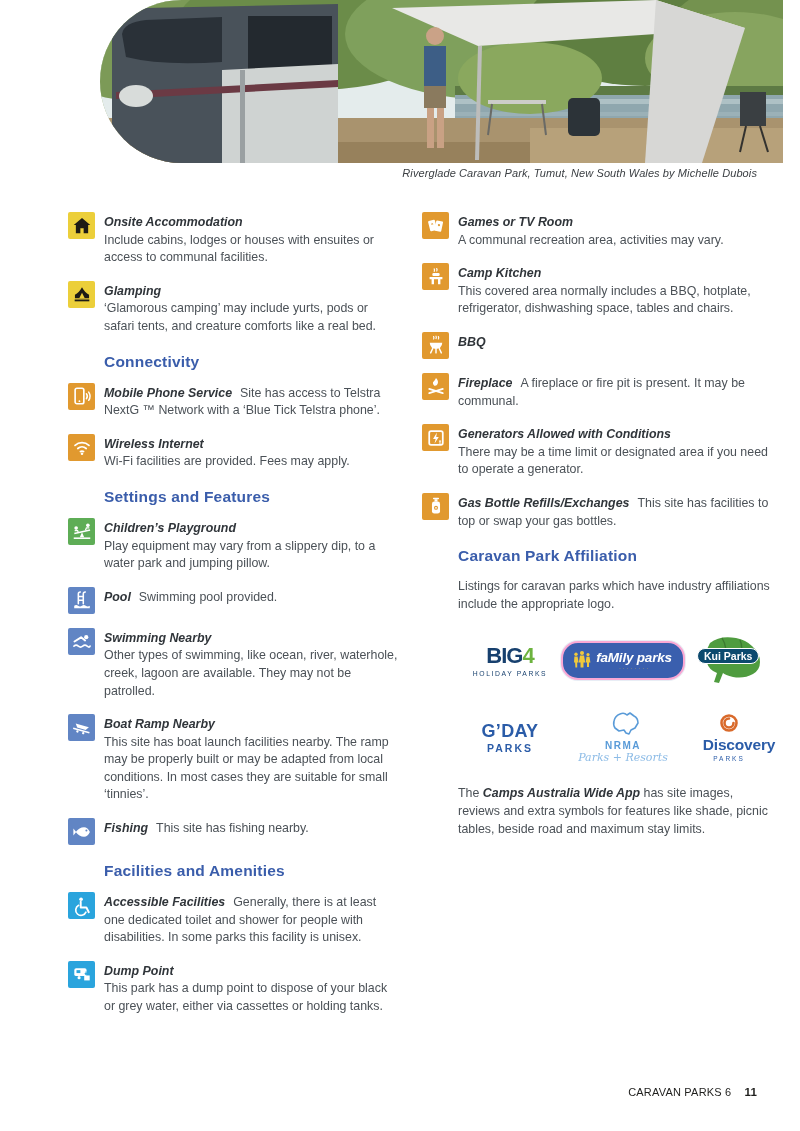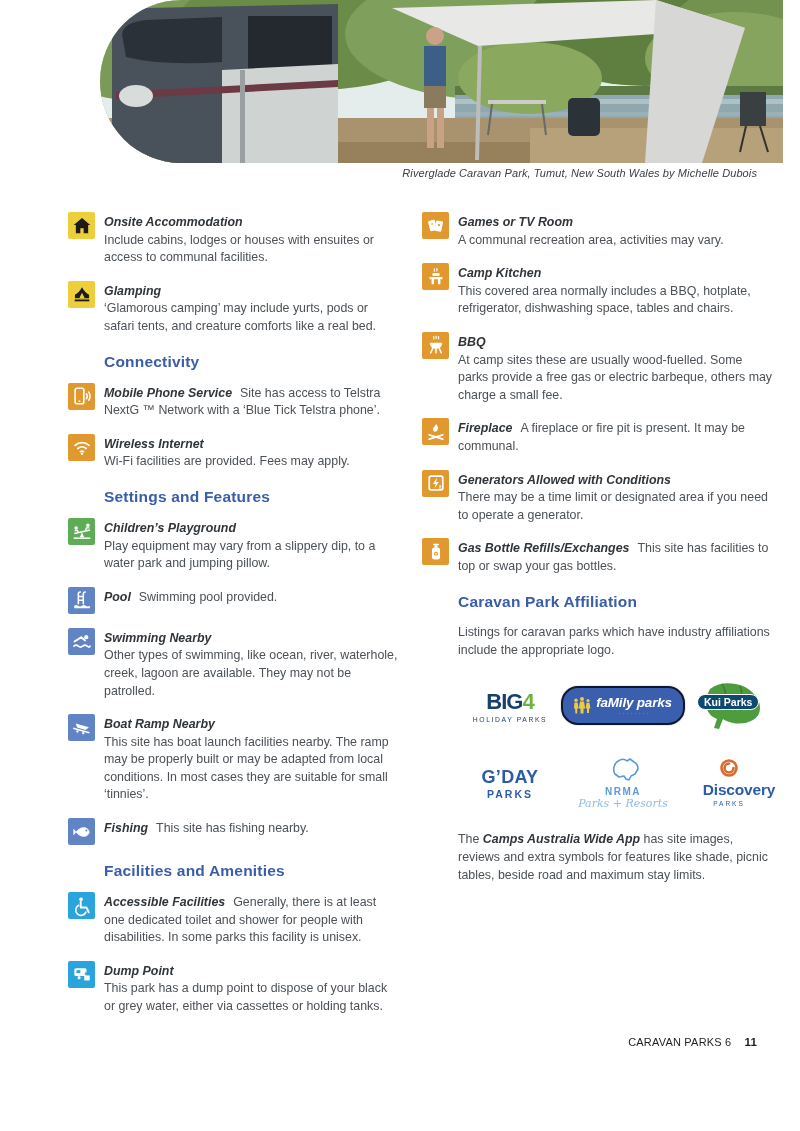--- a/index.html
+++ b/index.html
@@ -31,38 +31,38 @@
   .para .emph{font-weight:bold;font-style:italic;color:#30353a;}
 
   
   .logo-grid{margin:22px 0 20px 36px;display:grid;grid-template-columns:104px 122px 90px;
              row-gap:26px;align-items:center;justify-items:center;}
   .lg{text-align:center;}
   .lg-big4 .b1{font-size:22px;font-weight:bold;color:#17406e;letter-spacing:-1px;margin-top:18px;}
   .lg-big4 .b2{font-size:22px;font-weight:bold;color:#6db33f;letter-spacing:-1px;}
   .lg-big4 .sub{font-size:6.8px;letter-spacing:1.6px;color:#17406e;text-align:left;margin-top:1px;}
   .lg-family{background:#3a5fae;border-radius:17px;padding:5px 11px 7px 9px;display:flex;
-             align-items:center;gap:4px;border:2px solid #0f172a;box-shadow:0 0 0 1px #e8edf5;}
+             align-items:center;gap:4px;border:2px solid #f9a8d4;box-shadow:0 0 0 1px #e8edf5;}
   .lg-family .fp-txt{color:#fff;font-weight:bold;font-style:italic;font-size:13.5px;letter-spacing:-0.2px;white-space:nowrap;}
   .lg-family .fp-sub{display:block;color:#f0c93c;font-size:4.5px;letter-spacing:0.6px;text-align:center;}
   .lg-kui{position:relative;width:66px;height:50px;}
   .lg-kui svg{position:absolute;left:0;top:0;}
   .kui-pill{position:absolute;top:13px;left:1px;background:#0c4a6e;color:#fff;font-weight:bold;
             font-size:10.5px;padding:1px 6px;border-radius:9px;border:1.5px solid #fff;white-space:nowrap;}
   .lg-gday{color:#2b5ca8;}
   .lg-gday .gd1{font-size:18px;font-weight:bold;letter-spacing:0.3px;}
   .lg-gday .gd2{font-size:10.5px;font-weight:bold;letter-spacing:2px;}
   .lg-nrma{color:#5a9bd8;}
   .lg-nrma .nr1{font-size:10px;font-weight:bold;letter-spacing:1.5px;color:#5a9bd8;margin-top:1px;}
   .lg-nrma .nr2{font-size:11px;font-style:italic;color:#8cbbe6;font-family:"DejaVu Serif",serif;}
   .lg-disc .d1{font-size:15.5px;font-weight:bold;color:#2b5ca8;letter-spacing:-0.2px;margin-left:20px;}
   .lg-disc .d2{font-size:6.5px;letter-spacing:2px;color:#2b5ca8;margin-top:1px;}
 
   
-  .footer{position:absolute;top:1036px;right:26px;font-size:11px;color:#1f1f1d;letter-spacing:0.2px;}
+  .footer{position:absolute;top:1086px;right:26px;font-size:11px;color:#1f1f1d;letter-spacing:0.2px;}
   .footer .pagenum{font-weight:bold;margin-left:13px;font-size:11.5px;}
 </style>
 </head>
 <body>
 
 <div class="page">
 
   <div class="hero">
     <svg viewBox="0 0 700 163" preserveAspectRatio="none">
       <rect width="700" height="163" fill="#e4ecec"></rect>
@@ -285,21 +285,20 @@
       <div class="item">
         <span class="ic" style="background: rgb(225, 153, 47);">
           <svg viewBox="0 0 24 24">
             <path d="M9.4 2.8q.8 1.3 0 2.6M12 2.4q.8 1.3 0 2.6M14.6 2.8q.8 1.3 0 2.6" stroke="currentColor" stroke-width="1.3" fill="none" stroke-linecap="round"></path>
             <path d="M5.2 9.6h13.6a6.8 6.8 0 0 1-13.6 0Z" fill="currentColor"></path>
             <path d="M8.4 15.8 6.2 20.6M15.6 15.8l2.2 4.8M12 16.4v4.2" stroke="currentColor" stroke-width="1.6" stroke-linecap="round"></path>
           </svg>
         </span>
         <div class="content">
           <div class="ttl">BBQ</div>
-          <div>At camp sites these are usually wood-fuelled. Some parks provide a free gas or electric barbeque, others may charge a small fee.</div>
         </div>
       </div>
       <div class="item">
         <span class="ic" style="background: rgb(225, 153, 47);">
           <svg viewBox="0 0 24 24">
             <path d="M12 3.4q3.2 3.4 1.7 6.4a3 3 0 0 1-3.6 1.8A3.4 3.4 0 0 1 8.7 8q2.2-1.6 3.3-4.6Z" fill="currentColor"></path>
             <path d="M4.6 15.2l14.8 4.6M19.4 15.2 4.6 19.8" stroke="currentColor" stroke-width="1.9" stroke-linecap="round"></path>
           </svg>
         </span>
         <div class="content"><span class="ttl inline">Fireplace</span><span>A fireplace or fire pit is present. It may be communal.</span></div>

